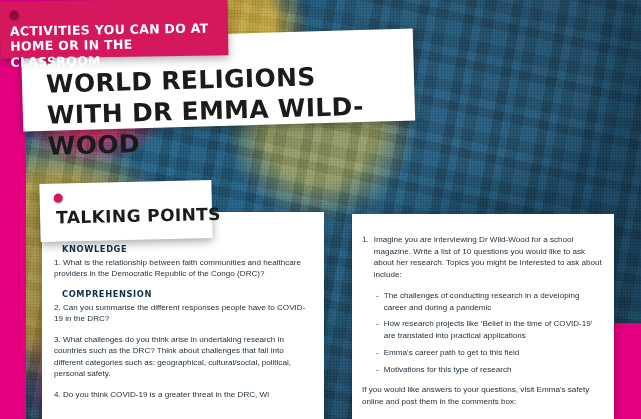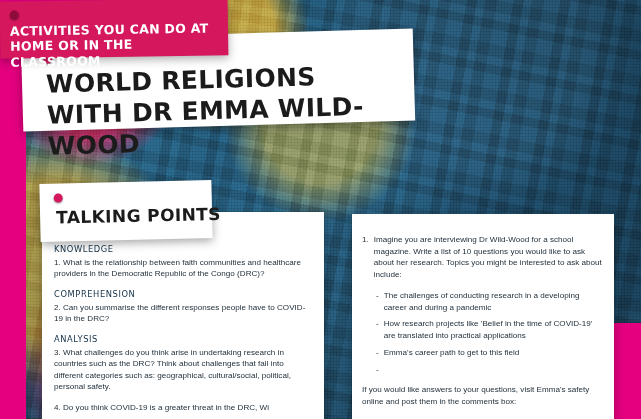--- a/index.html
+++ b/index.html
@@ -148,26 +148,26 @@
     padding: 0;
   }
   #talking-body-inner {
     position: absolute;
     left: 12px; top: 32px;
     right: 10px;
     color: #1d2b36;
   }
   .tp-head {
     font-family: "DejaVu Sans", sans-serif;
-    font-weight: normal;
+    font-weight: bold;
     font-size: 8.3px;
     letter-spacing: 0.6px;
     color: #123047;
     text-transform: uppercase;
-    margin: 0 0 3px 0;
+    margin: 0 0 3px 8px;
   }
   .tp-item {
     font-size: 8.1px;
     line-height: 1.42;
     color: #1d2b36;
     margin: 0 0 9px 0;
   }
   .tp-item:last-child { margin-bottom: 0; }
 
   
@@ -248,21 +248,20 @@
 
 <div id="talking-body">
   <div id="talking-body-inner">
 
     <p class="tp-head">Knowledge</p>
     <p class="tp-item">1. What is the relationship between faith communities and healthcare providers in the Democratic Republic of the Congo (DRC)?</p>
 
     <p class="tp-head">Comprehension</p>
     <p class="tp-item">2. Can you summarise the different responses people have to COVID-19 in the DRC?</p>
 
-    <p class="tp-head">Analysis</p>
     <p class="tp-item">3. What challenges do you think arise in undertaking research in countries such as the DRC? Think about challenges that fall into different categories such as: geographical, cultural/social, political, personal safety.</p>
     <p class="tp-item">4. Do you think COVID-19 is a greater threat in the DRC, Wi</p>
   </div>
 </div>
 
 <div class="card" id="talking-card">
   <span class="pin"></span>
   <div id="talking-title">Talking Points</div>
 </div>
 
@@ -281,20 +280,21 @@
     <div class="act-sub">
       <span class="act-dash">-</span>
       <span>How research projects like 'Belief in the time of COVID-19' are translated into practical applications</span>
     </div>
     <div class="act-sub">
       <span class="act-dash">-</span>
       <span>Emma's career path to get to this field</span>
     </div>
     <div class="act-sub">
       <span class="act-dash">-</span>
+      <span>Motivations for this type of research</span>
     </div>
 
     <div class="act-closing">If you would like answers to your questions, visit Emma's safety online and post them in the comments box:</div>
   </div>
 </div>
 
 <div id="activities-card">
   <span class="pin"></span>
   <div id="activities-title">Activities you can do at home or in the classroom</div>
 </div>

